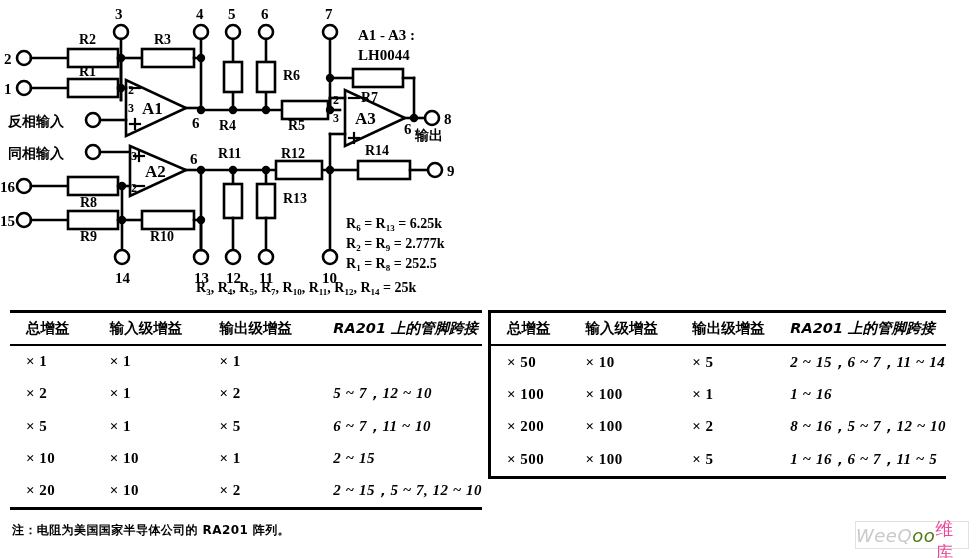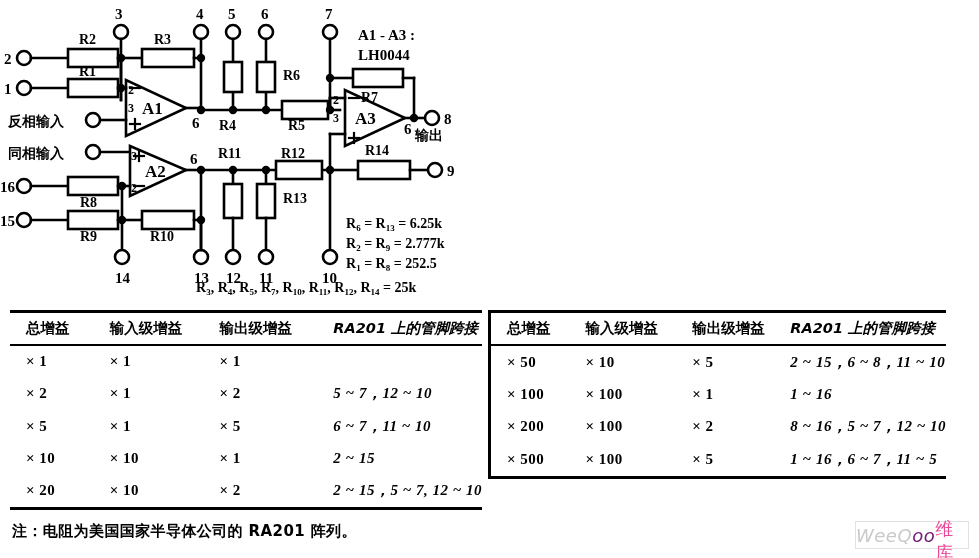--- a/index.html
+++ b/index.html
@@ -91,21 +91,21 @@
   #tbl-right .c1 { width: 76px; }
   #tbl-right .c2 { width: 104px; }
   #tbl-right .c3 { width: 90px; }
 
   
   #footnote {
     position: absolute;
     left: 12px;
     top: 522px;
     font-family: "DejaVu Sans", sans-serif;
-    font-size: 15px;
+    font-size: 12px;
     font-weight: bold;
     letter-spacing: 0.4px;
   }
 
   
   #watermark {
     position: absolute;
     left: 855px;
     top: 521px;
     width: 112px;
@@ -113,21 +113,21 @@
     border: 1px solid #e2e2e2;
     display: flex;
     align-items: center;
     justify-content: center;
     font-family: "DejaVu Sans", sans-serif;
     font-size: 18px;
     font-style: italic;
     color: #c9c9c9;
     letter-spacing: 0.5px;
   }
-  #watermark .oo { color: #701a75; font-style: italic; }
+  #watermark .oo { color: #4d7c0f; font-style: italic; }
   #watermark .cn { color: #ec4899; font-style: normal; margin-top: 12px; }
 </style>
 </head>
 <body>
 
 <div id="page">
 
   <div id="schematic">
     <svg width="979" height="300" viewBox="0 0 979 300" xmlns="http://www.w3.org/2000/svg">
       <g stroke="#000" stroke-width="2.6" fill="none" stroke-linecap="square">
@@ -426,21 +426,21 @@
             <th class="c2">输入级增益</th>
             <th class="c3">输出级增益</th>
             <th class="c4">RA201 上的管脚跨接</th>
           </tr>
         </thead>
         <tbody>
           <tr>
             <td class="c1">× 50</td>
             <td class="c2">× 10</td>
             <td class="c3">× 5</td>
-            <td class="c4">2 ~ 15，6 ~ 8，11 ~ 10</td>
+            <td class="c4">2 ~ 15，6 ~ 7，11 ~ 14</td>
           </tr>
           <tr>
             <td class="c1">× 100</td>
             <td class="c2">× 100</td>
             <td class="c3">× 1</td>
             <td class="c4">1 ~ 16</td>
           </tr>
           <tr>
             <td class="c1">× 200</td>
             <td class="c2">× 100</td>

